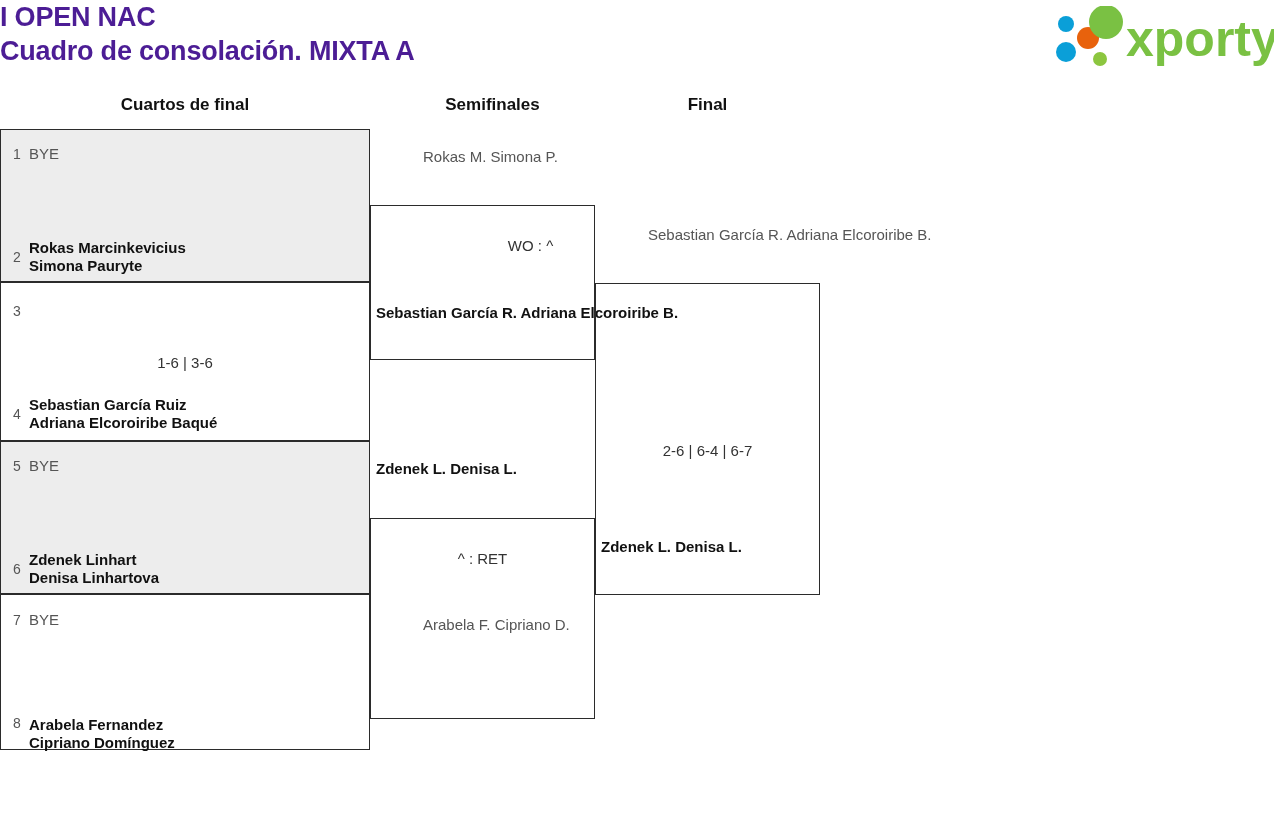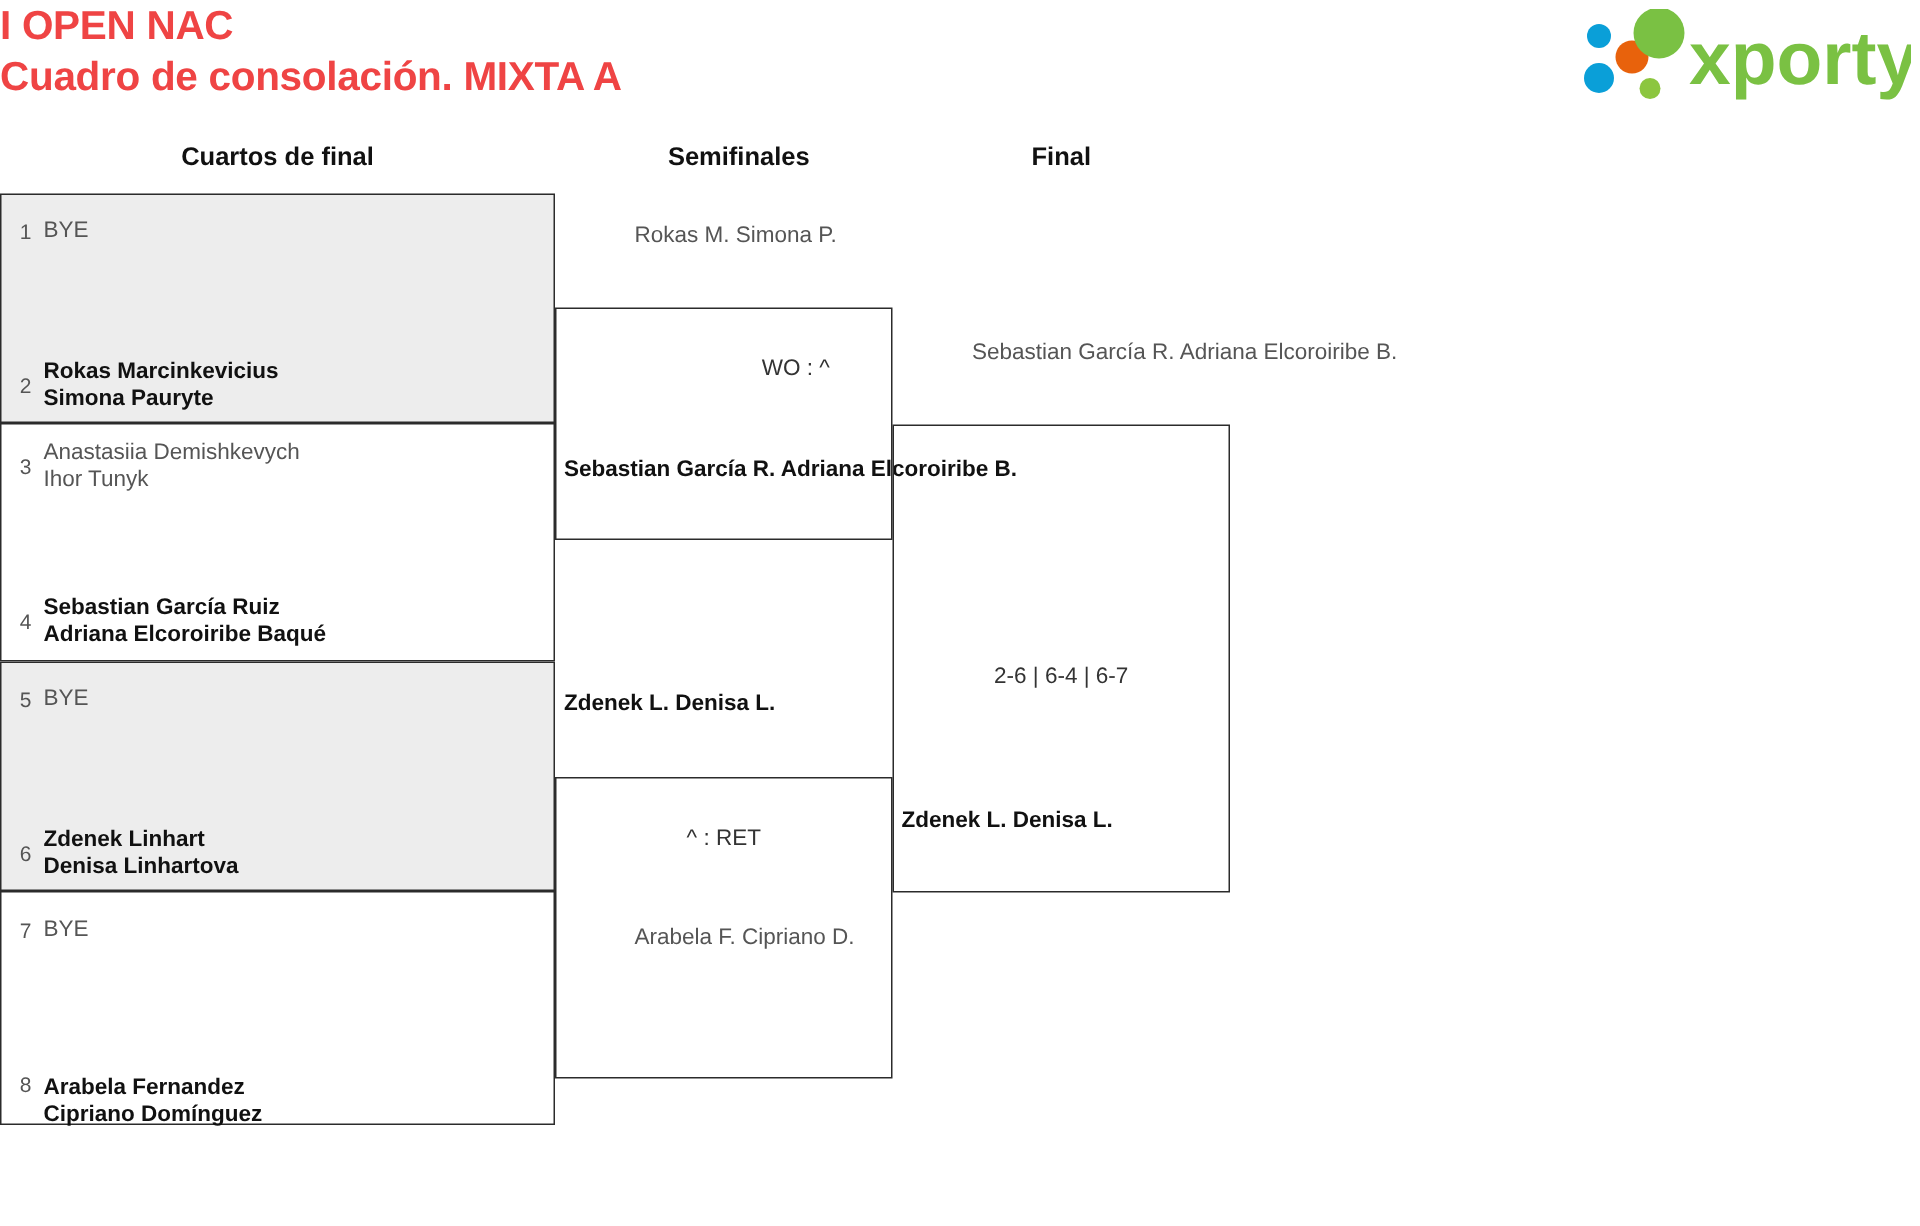--- a/index.html
+++ b/index.html
@@ -26,21 +26,21 @@
     height: 80px;
   }
   #title-block {
     position: absolute;
     left: 0; top: 0;
     line-height: 34px;
   }
   .title-line {
     font-size: 27px;
     font-weight: bold;
-    color: #ef4444;
+    color: #4c1d95;
     letter-spacing: -0.2px;
     white-space: nowrap;
   }
 
   
   #logo {
     position: absolute;
     right: 6px;
     top: 6px;
     width: 230px;
@@ -163,25 +163,22 @@
       <span class="players" style="font-weight:bold;color:#111;">
         <span class="pname">Rokas Marcinkevicius</span>
         <span class="pname">Simona Pauryte</span>
       </span>
     </div>
   </div>
 
   <div class="match" style="left:0px; top:282px; width:370px; height:159px;">
     <div class="slot" style="top:10px;">
       <span class="seed two-line" style="line-height:36px;">3</span>
-      <span class="players" style="color:#555;">
-        <span class="pname">Anastasiia Demishkevych</span>
-        <span class="pname">Ihor Tunyk</span>
-      </span>
-    </div>
+    </div>
+    <div class="score" style="top:71px;">1-6 | 3-6</div>
     <div class="slot" style="top:113px;">
       <span class="seed two-line" style="line-height:36px;">4</span>
       <span class="players" style="font-weight:bold;color:#111;">
         <span class="pname">Sebastian García Ruiz</span>
         <span class="pname">Adriana Elcoroiribe Baqué</span>
       </span>
     </div>
   </div>
 
   <div class="match shaded" style="left:0px; top:441px; width:370px; height:153px;">

